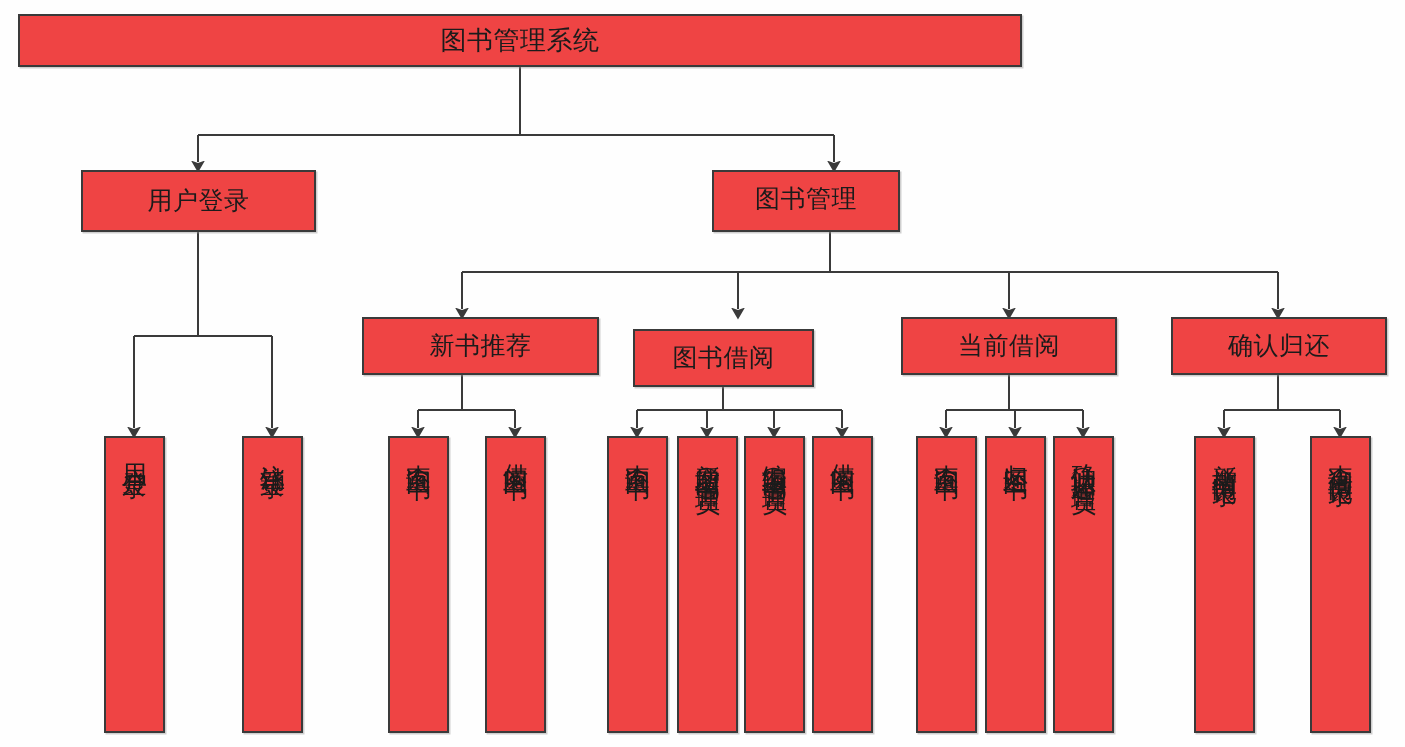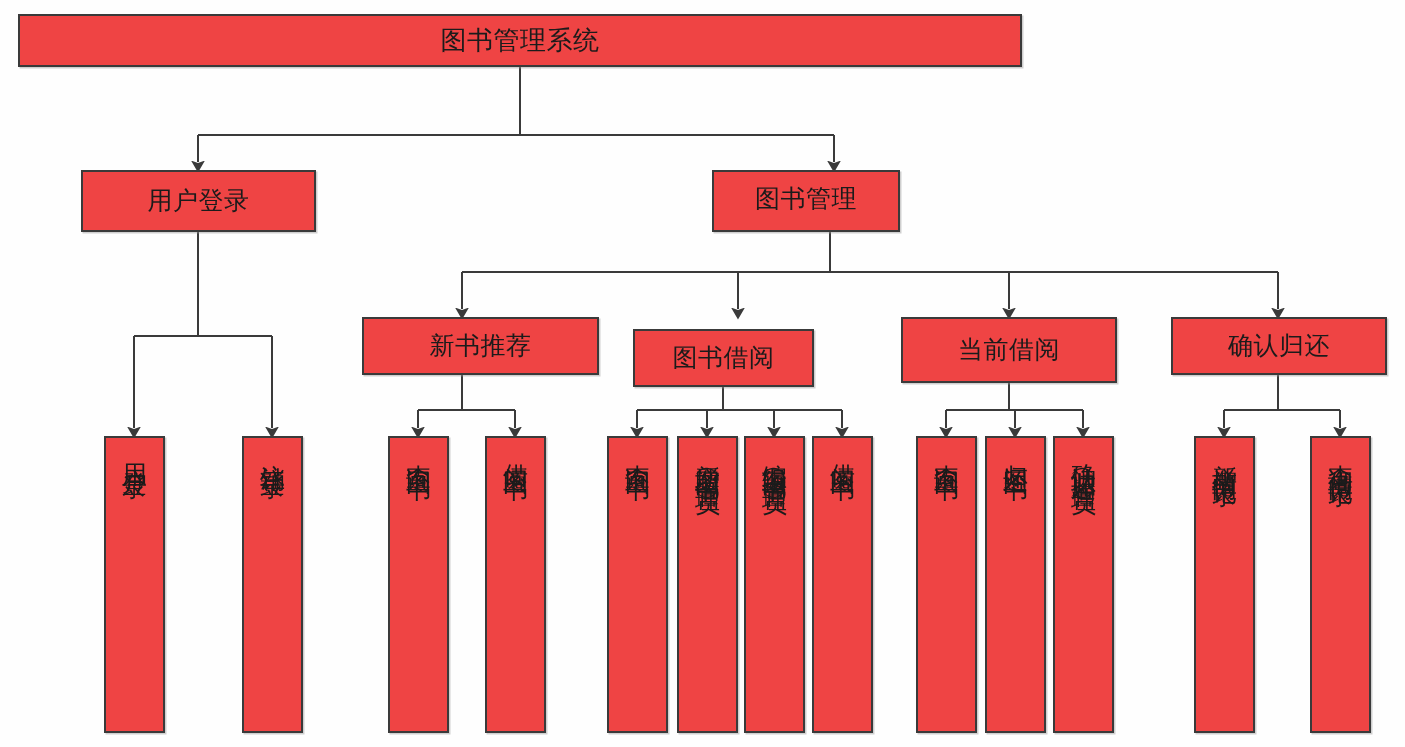--- a/index.html
+++ b/index.html
@@ -113,21 +113,21 @@
   <div class="node h" style="left:712px;top:170px;width:188px;height:62px;font-family:Liberation Mono, monospace;">
     <span class="label">图书管理</span>
   </div>
 
   <div class="node h" style="left:362px;top:317px;width:237px;height:58px;">
     <span class="label">新书推荐</span>
   </div>
   <div class="node h" style="left:633px;top:329px;width:181px;height:58px;">
     <span class="label">图书借阅</span>
   </div>
-  <div class="node h" style="left:901px;top:317px;width:216px;height:66px;">
+  <div class="node h" style="left:901px;top:317px;width:216px;height:58px;">
     <span class="label">当前借阅</span>
   </div>
   <div class="node h" style="left:1171px;top:317px;width:216px;height:58px;">
     <span class="label">确认归还</span>
   </div>
 
   <div class="node v" style="left:104px;top:436px;width:61px;height:297px;">
     <span class="label">用户登录</span>
   </div>
   <div class="node v" style="left:242px;top:436px;width:61px;height:297px;">

